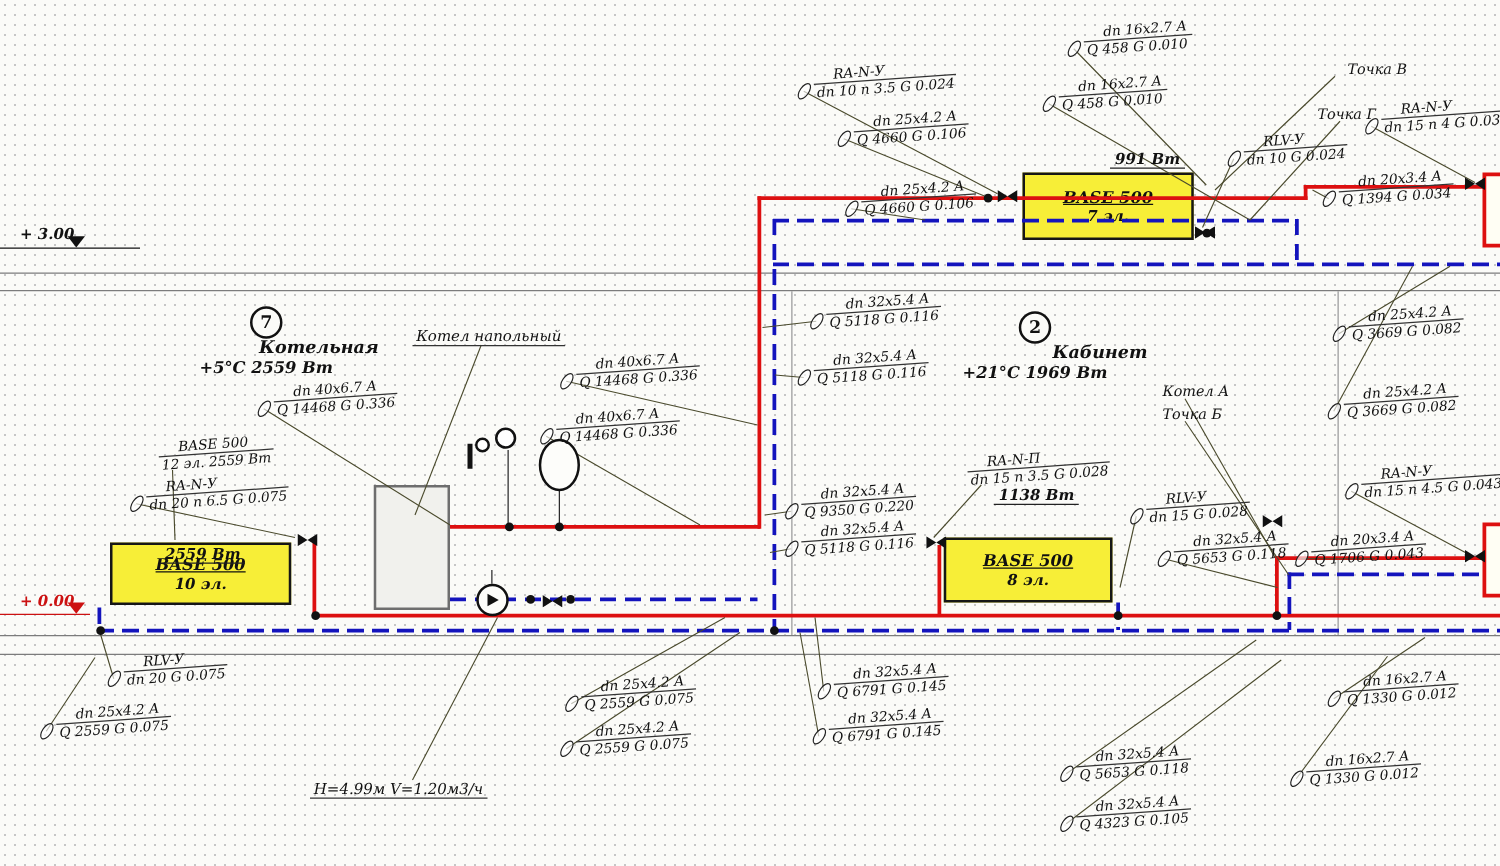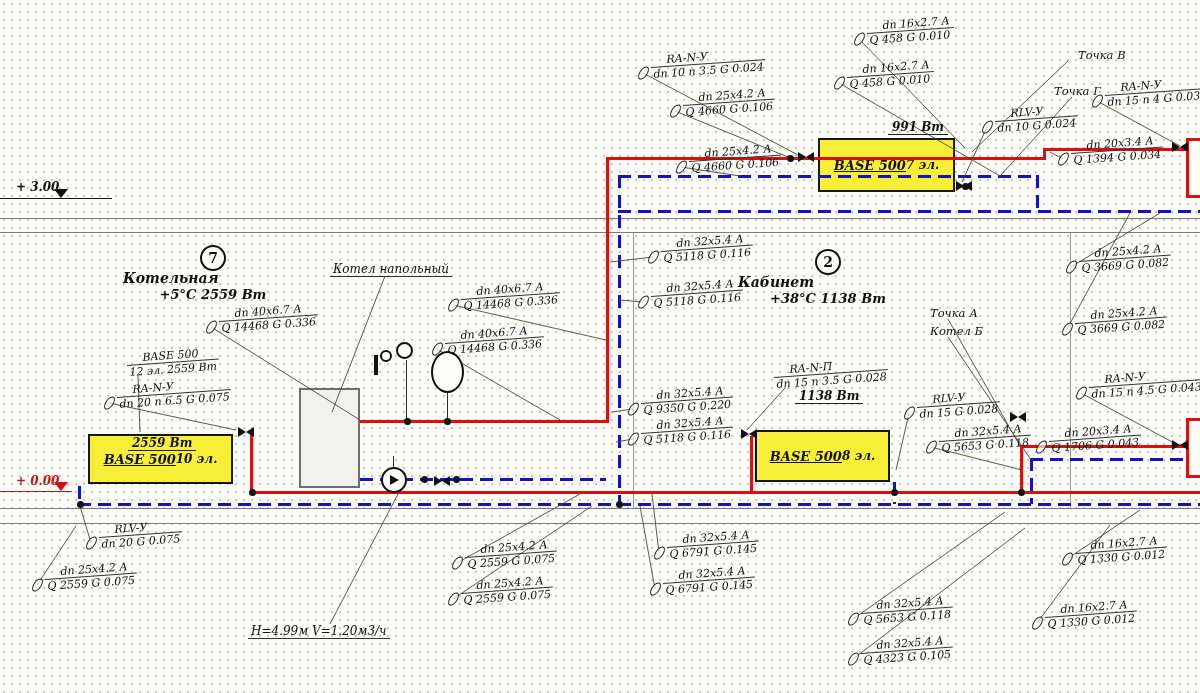--- a/index.html
+++ b/index.html
@@ -10,27 +10,27 @@
     background-size:8px 8px;
     font-family:"DejaVu Serif",serif;}
   #diagram > div{position:absolute}
   .slab{border-top:1px solid #7c7c7c;border-bottom:1px solid #7c7c7c;z-index:1}
   .wall{background:#9a9a9a;z-index:1}
   .pipe-s{background:#dd1010;z-index:3}
   .pipe-r{z-index:3}
   .pipe-r.h{background:repeating-linear-gradient(90deg,#1414bd 0 13px,rgba(0,0,0,0) 13px 20px)}
   .pipe-r.v{background:repeating-linear-gradient(180deg,#1414bd 0 13px,rgba(0,0,0,0) 13px 20px)}
   .thin{background:#2b2b2b;z-index:2}
-  .radiator{background:#f7ee37;border:2px solid #161616;z-index:2;display:flex;align-items:center;justify-content:center}
+  .radiator{background:#f7ee37;border:2px solid #161616;z-index:2;display:flex;flex-direction:column;align-items:center;justify-content:center}
   .rmodel{font:italic bold 13px "DejaVu Serif",serif;text-decoration:underline;color:#111}
   .rsect{font:italic bold 12px "DejaVu Serif",serif;color:#111}
   .powerlbl{font:italic bold 12px "DejaVu Serif",serif;color:#111;border-bottom:1px solid #222;padding:0 4px;z-index:6;white-space:nowrap}
   .edge-rad{border:3px solid #dd1010;background:#fffef4;z-index:2}
   .roomcircle{border:2px solid #111;border-radius:50%;background:#fbfbf8;font:bold 14px "DejaVu Serif",serif;color:#111;display:flex;align-items:center;justify-content:center;z-index:5}
-  .roomname{font:italic bold 14px "DejaVu Serif",serif;color:#111;text-align:left;z-index:5}
+  .roomname{font:italic bold 14px "DejaVu Serif",serif;color:#111;text-align:right;z-index:5}
   .roominfo{font:italic bold 13px "DejaVu Serif",serif;color:#111;text-align:center;z-index:5}
   .callout{font:italic 11px "DejaVu Serif",serif;color:#101010;transform:rotate(-4deg);transform-origin:left bottom;z-index:6;white-space:nowrap}
   .callout .l1{margin-left:16px;padding-right:4px}
   .callout .l2{border-top:1px solid #333;padding:0 2px}
   .pointlbl{font:italic 11.5px "DejaVu Serif",serif;color:#101010;z-index:6;white-space:nowrap}
   .marker{border:1.5px solid #222;border-radius:50%;transform:rotate(-55deg);background:rgba(255,255,255,.65);z-index:6}
   .valve{z-index:5;line-height:0}
   .dot{background:#111;border-radius:50%;z-index:5}
   .levellbl{font:italic bold 12px "DejaVu Serif",serif;z-index:6;white-space:nowrap}
   .levelline{z-index:2}
@@ -90,21 +90,21 @@
     <div class="pipe-r h" style="left: 78px; top: 503px; width: 1122px; height: 3px;"></div>
     <div class="pipe-r v" style="left: 78px; top: 486px; width: 3px; height: 18px;"></div>
     <div class="pipe-r v" style="left: 893px; top: 482px; width: 3px; height: 22px;"></div>
     <div class="pipe-r v" style="left: 1030px; top: 458px; width: 3px; height: 46px;"></div>
     <div class="pipe-r h" style="left: 1030px; top: 458px; width: 158px; height: 3px;"></div>
     <div class="roomcircle" style="left: 200px; top: 245px; width: 26px; height: 26px;">7</div>
     <div class="roomname" style="left: 123px; top: 270px; width: 180px;">Котельная</div>
     <div class="roominfo" style="left: 123px; top: 287px; width: 180px;">+5°C 2559 Вт</div>
     <div class="roomcircle" style="left: 815px; top: 249px; width: 26px; height: 26px;">2</div>
     <div class="roomname" style="left: 738px; top: 274px; width: 180px;">Кабинет</div>
-    <div class="roominfo" style="left: 738px; top: 291px; width: 180px;">+38°C 1138 Вт</div>
+    <div class="roominfo" style="left: 738px; top: 291px; width: 180px;">+21°C 1969 Вт</div>
     <svg id="leaders" width="1200" height="693">
       <line x1="859" y1="39" x2="965" y2="148" stroke="#4a4a2c" stroke-width="0.9"></line>
       <line x1="643" y1="73" x2="798" y2="155" stroke="#4a4a2c" stroke-width="0.9"></line>
       <line x1="839" y1="83" x2="1000" y2="176" stroke="#4a4a2c" stroke-width="0.9"></line>
       <line x1="675" y1="111" x2="788" y2="157" stroke="#4a4a2c" stroke-width="0.9"></line>
       <line x1="987" y1="127" x2="962" y2="182" stroke="#4a4a2c" stroke-width="0.9"></line>
       <line x1="681" y1="167" x2="740" y2="176" stroke="#4a4a2c" stroke-width="0.9"></line>
       <line x1="1063" y1="159" x2="1050" y2="152" stroke="#4a4a2c" stroke-width="0.9"></line>
       <line x1="1097" y1="101" x2="1180" y2="146" stroke="#4a4a2c" stroke-width="0.9"></line>
       <line x1="653" y1="257" x2="610" y2="262" stroke="#4a4a2c" stroke-width="0.9"></line>
@@ -303,22 +303,22 @@
       <div class="l2">Q 1330 G 0.012</div>
     </div>
     <div class="marker" style="left: 1030px; top: 619px; width: 15px; height: 8px;"></div>
     <div class="callout" style="left: 862px; top: 640px;">
       <div class="l1">dn 32x5.4 А</div>
       <div class="l2">Q 4323 G 0.105</div>
     </div>
     <div class="marker" style="left: 846px; top: 655px; width: 15px; height: 8px;"></div>
     <div class="pointlbl" style="left: 1078px; top: 48px;">Точка В</div>
     <div class="pointlbl" style="left: 1054px; top: 84px;">Точка Г</div>
-    <div class="pointlbl" style="left: 930px; top: 306px;">Точка А</div>
-    <div class="pointlbl" style="left: 930px; top: 324px;">Котел Б</div>
+    <div class="pointlbl" style="left: 930px; top: 306px;">Котел А</div>
+    <div class="pointlbl" style="left: 930px; top: 324px;">Точка Б</div>
     <div class="valve" style="left: 238px; top: 427px; width: 16px; height: 10px;"><svg width="16" height="10">
         <polygon points="0,0 8,5 0,10" fill="#111"></polygon>
         <polygon points="16,0 8,5 16,10" fill="#111"></polygon>
       </svg></div>
     <div class="valve" style="left: 741px; top: 429px; width: 16px; height: 10px;"><svg width="16" height="10">
         <polygon points="0,0 8,5 0,10" fill="#111"></polygon>
         <polygon points="16,0 8,5 16,10" fill="#111"></polygon>
       </svg></div>
     <div class="valve" style="left: 798px; top: 152px; width: 16px; height: 10px;"><svg width="16" height="10">
         <polygon points="0,0 8,5 0,10" fill="#111"></polygon>

